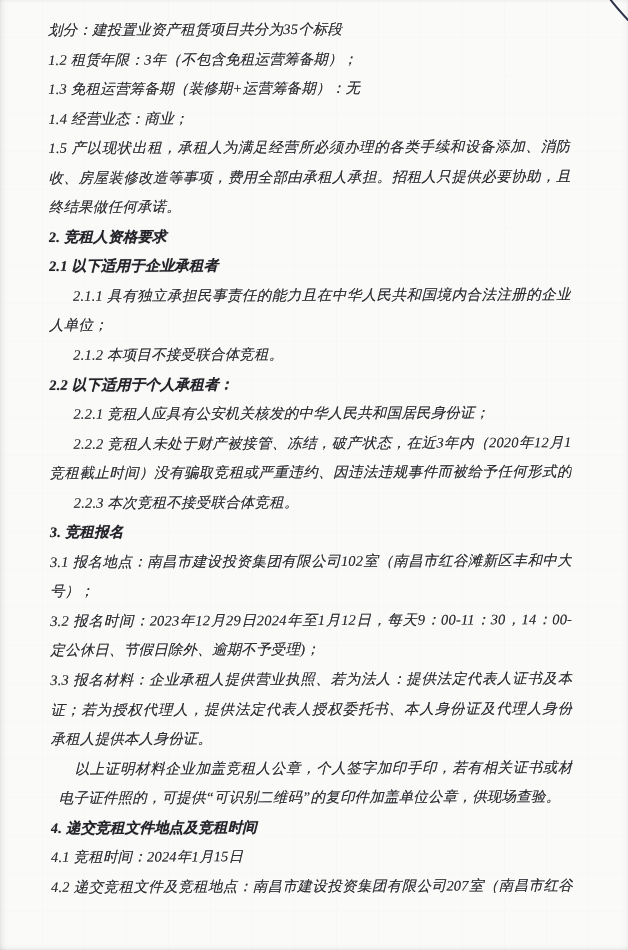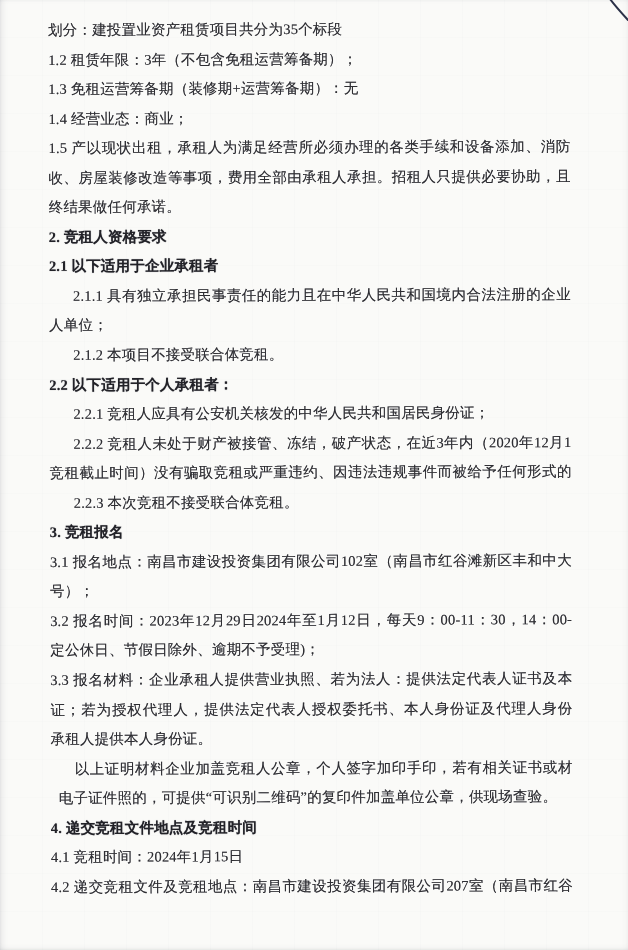--- a/index.html
+++ b/index.html
@@ -15,20 +15,21 @@
       repeating-linear-gradient(90deg, rgba(130,140,160,0.025) 0 1px, rgba(0,0,0,0) 1px 42px),
       repeating-linear-gradient(0deg, rgba(130,140,160,0.02) 0 1px, rgba(0,0,0,0) 1px 38px),
       #fafaf8;
     box-shadow:
       inset 6px 0 10px -8px rgba(90,95,110,0.35),
       inset -4px 0 8px -7px rgba(90,95,110,0.22),
       inset 0 -5px 9px -8px rgba(90,95,110,0.30),
       inset 0 4px 8px -8px rgba(90,95,110,0.18);
     font-family: "Liberation Serif", "DejaVu Serif", serif;
     color: #2e2e33;
+    font-style: italic;
   }
 
   .content {
     position: absolute;
     left: 48px;
     top: 15px;
     width: 522px;
     transform: rotate(-0.2deg);
     transform-origin: 50% 0;
   }

